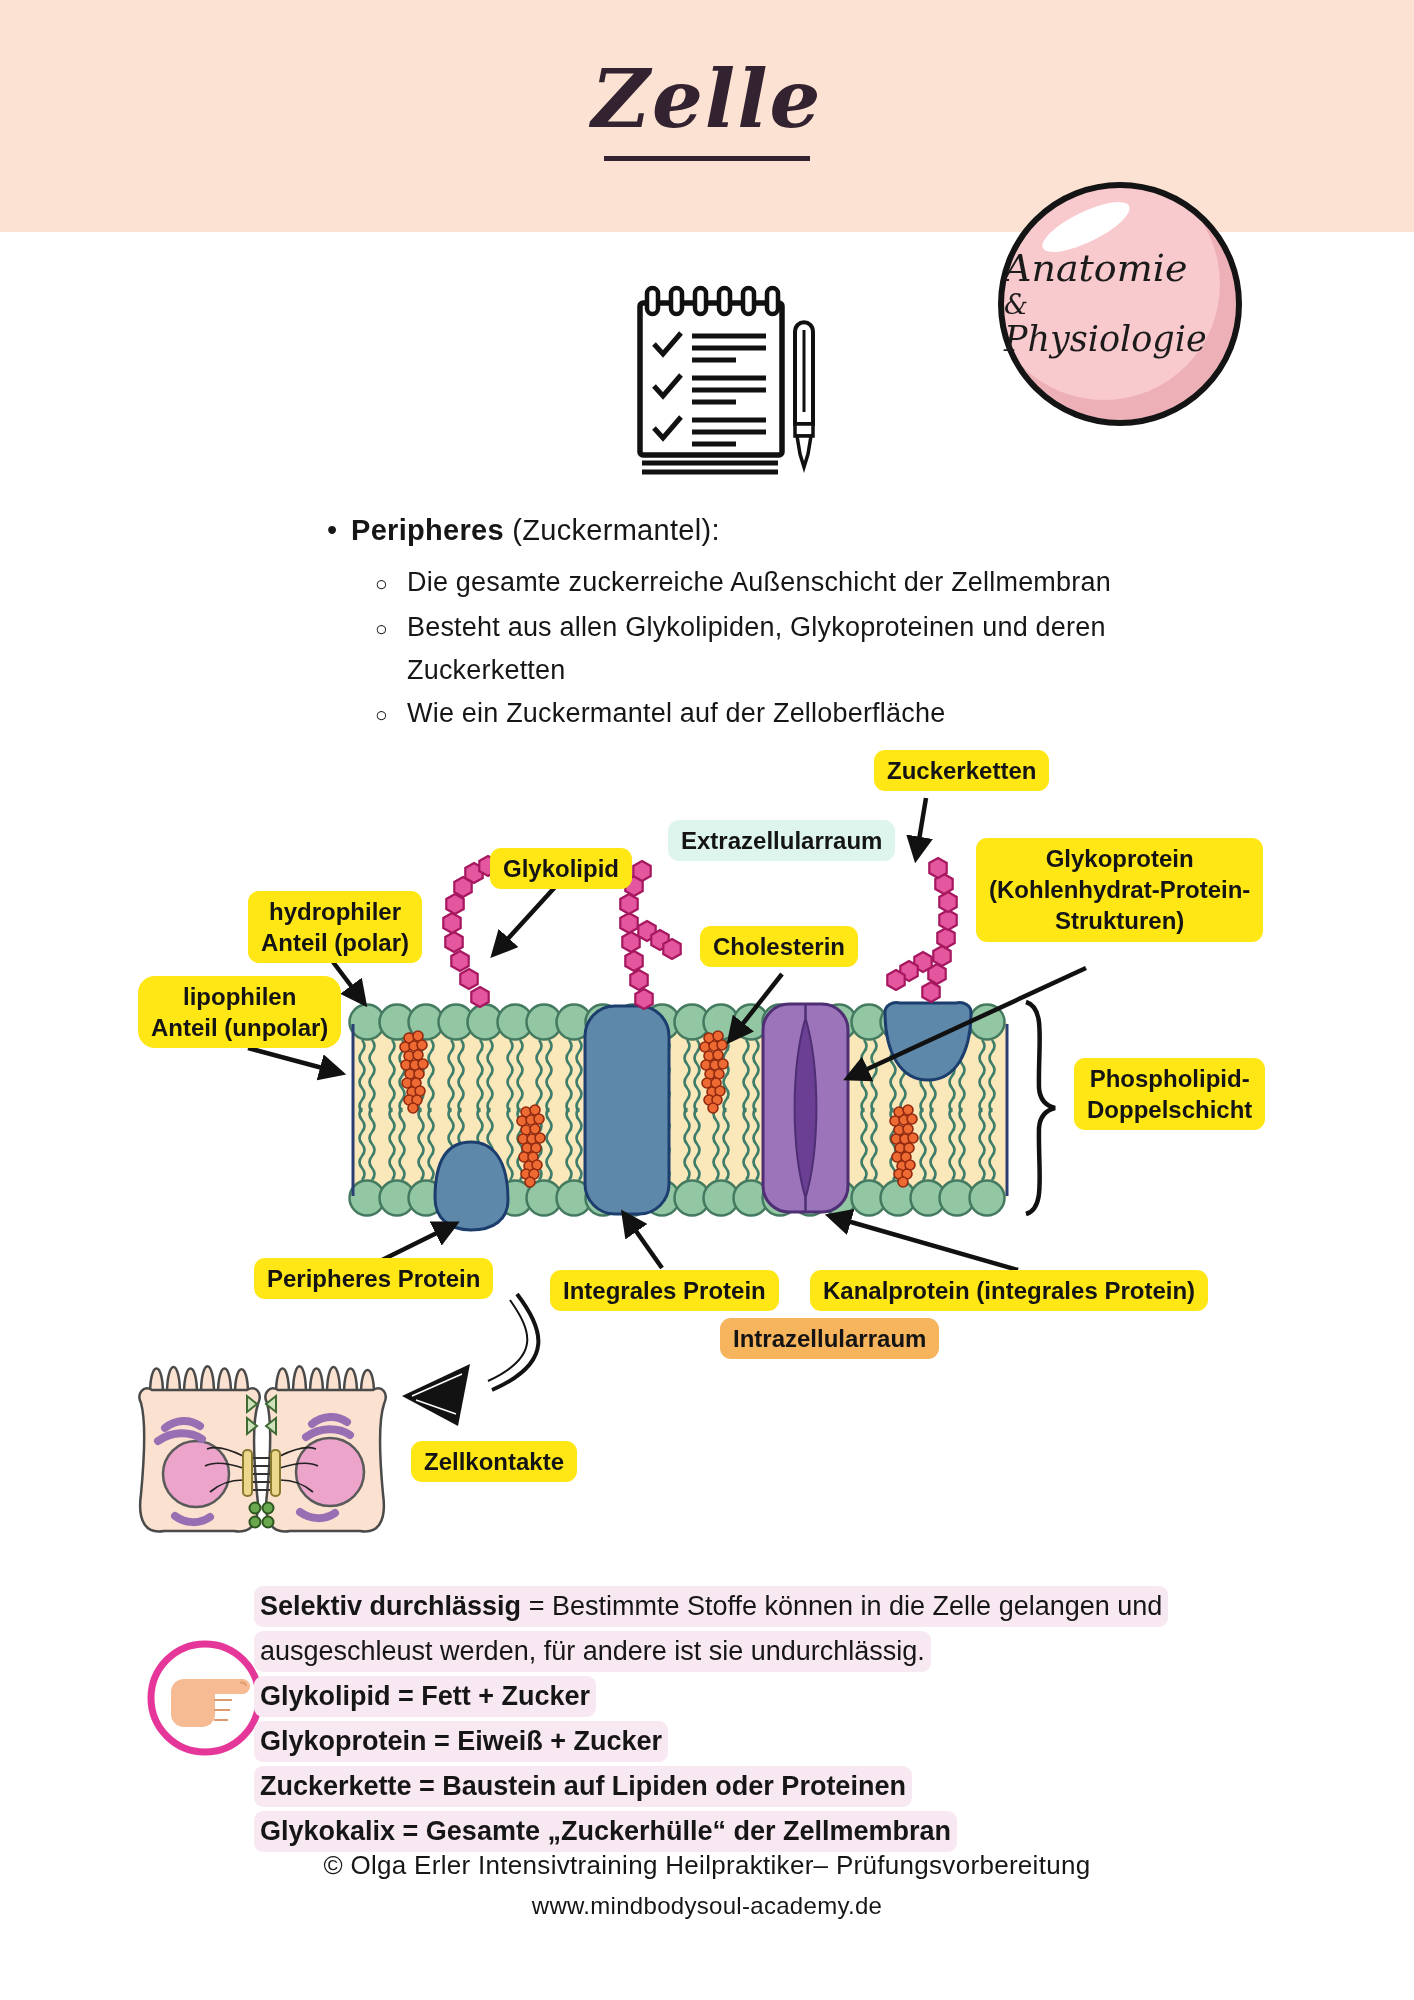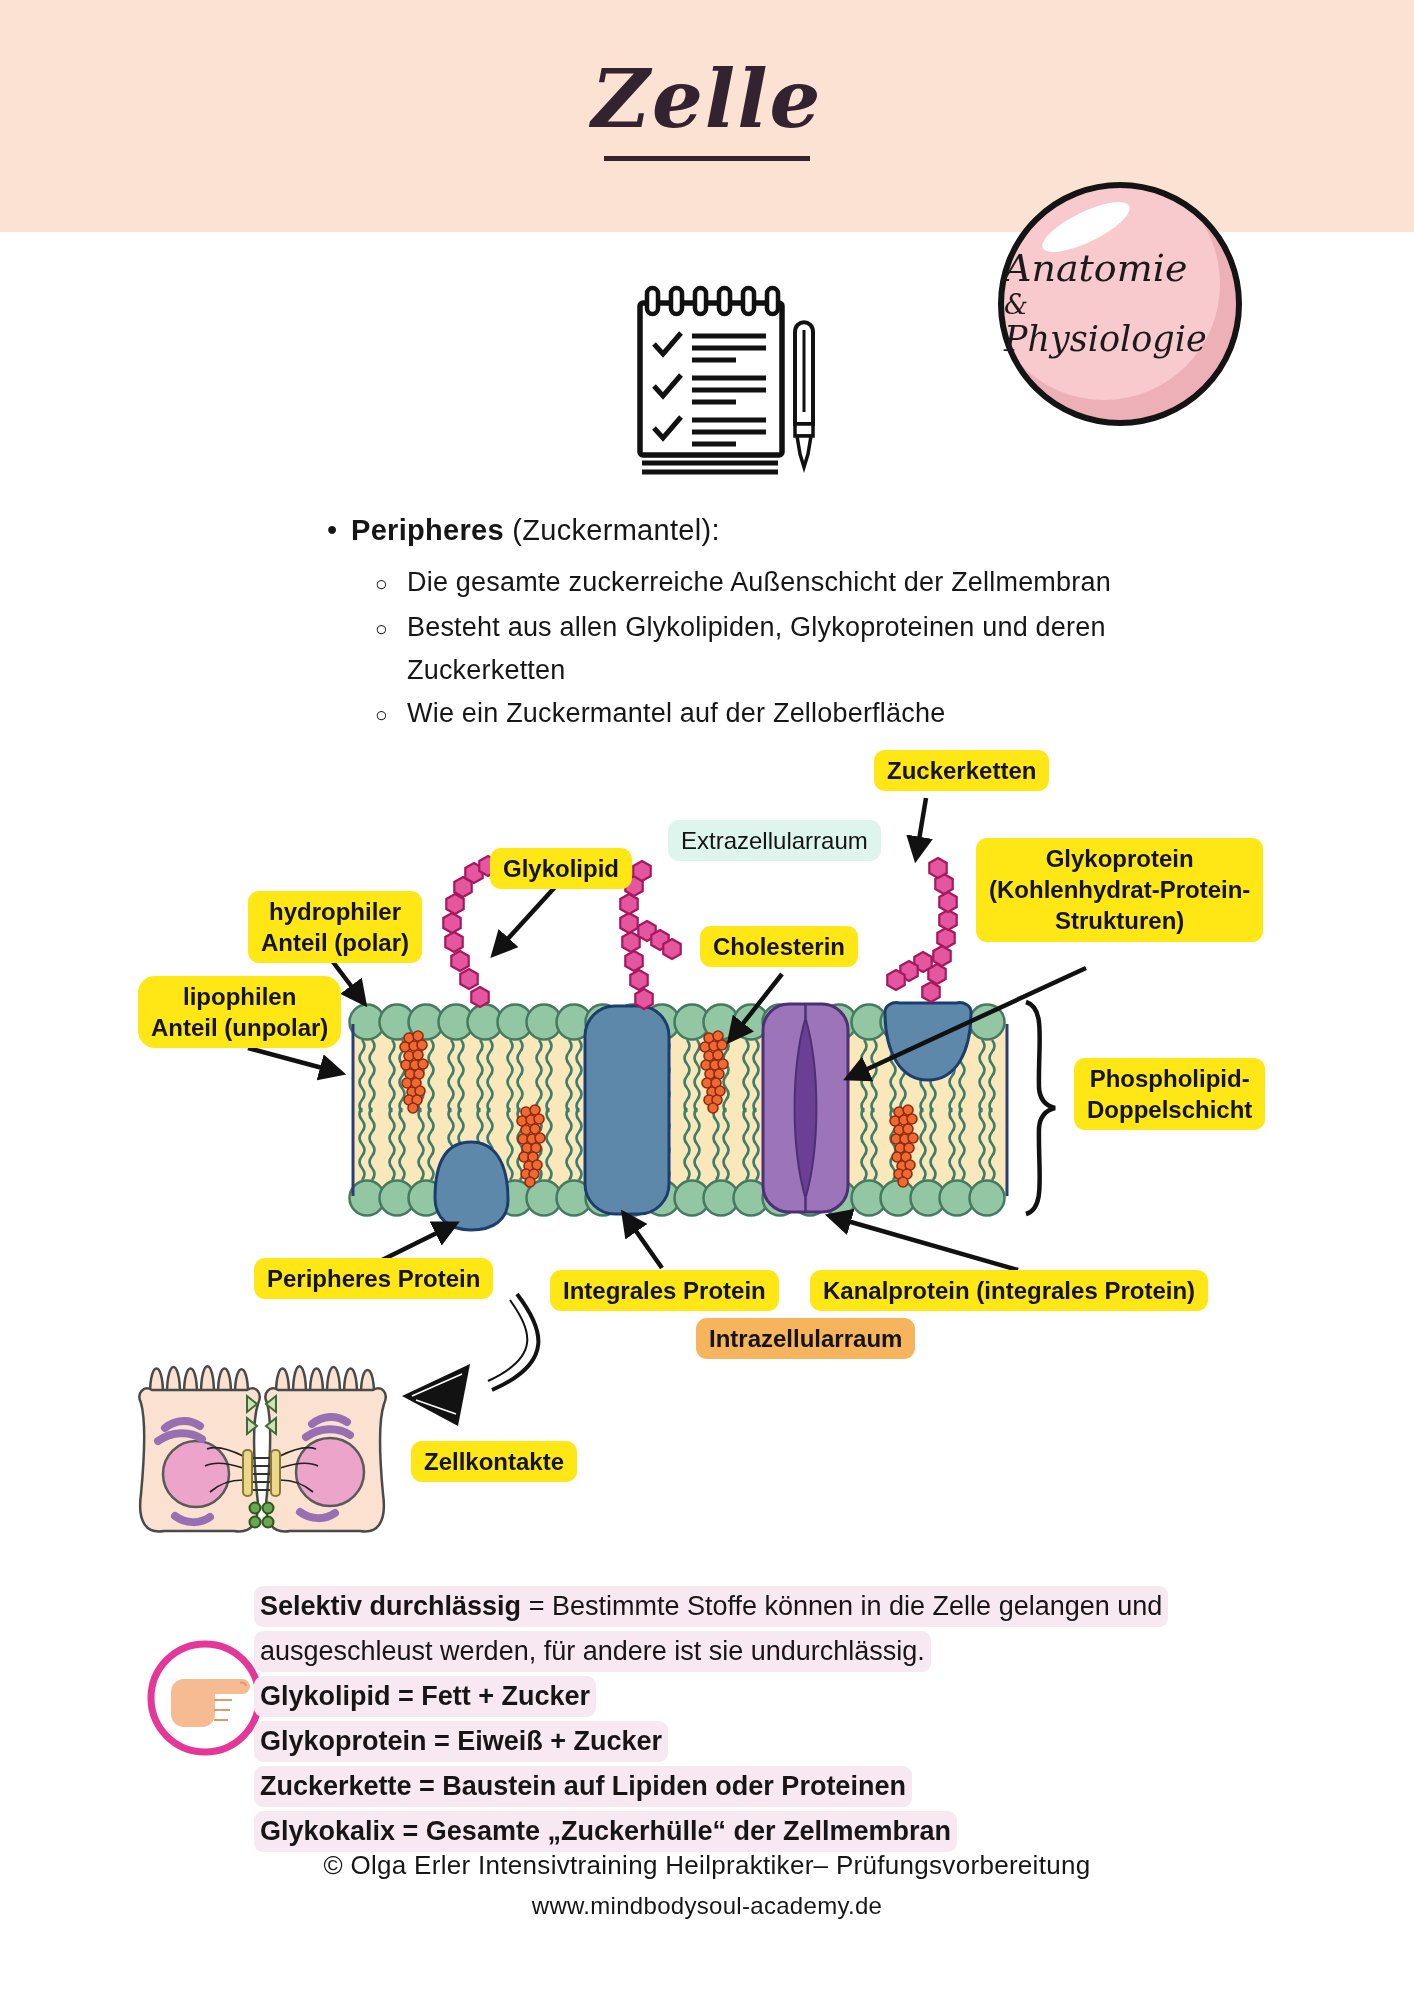--- a/index.html
+++ b/index.html
@@ -21,21 +21,21 @@
   .badge .b2{font-size:27px;line-height:1.15;}
   .badge .b3{font-size:35px;line-height:1.1;}
   .notes{position:absolute;left:327px;top:514px;width:840px;}
   .note-head{font-size:29px;letter-spacing:.3px;margin-bottom:14px;}
   .note-head .bullet{display:inline-block;width:24px;}
   .note-head b{font-weight:bold;}
   .sub{display:flex;font-size:27px;letter-spacing:.2px;line-height:43px;width:810px;}
   .sub .mk{width:32px;flex:0 0 32px;font-size:21px;line-height:45px;}
   .lbl{position:absolute;background:#ffe716;border-radius:11px;padding:5px 13px;
        font-weight:bold;font-size:24px;line-height:1.3;color:#141414;white-space:nowrap;text-align:center;}
-  .lbl.mint{background:#ddf5ec;font-weight:normal;}
+  .lbl.mint{background:#ddf5ec;font-weight:bold;}
   .lbl.orange{background:#f6b45c;}
   .summary{position:absolute;left:254px;top:1586px;font-size:27px;line-height:1;}
   .sline{margin-bottom:4px;}
   .hl{display:inline-block;background:#f8e8f2;border-radius:9px;padding:7px 6px;}
   .hl b{font-weight:bold;}
   .footer{position:absolute;left:0;width:1414px;text-align:center;}
   .f1{top:1850px;font-size:26px;letter-spacing:.3px;}
   .f2{top:1892px;font-size:24px;letter-spacing:.3px;}
   svg.art{position:absolute;left:0;top:0;}
 </style>
@@ -364,21 +364,21 @@
     <div>lipophilen</div>
     <div>Anteil (unpolar)</div>
   </div>
   <div class="lbl" style="left:1074px;top:1058px;">
     <div>Phospholipid-</div>
     <div>Doppelschicht</div>
   </div>
   <div class="lbl" style="left:254px;top:1258px;">Peripheres Protein</div>
   <div class="lbl" style="left:550px;top:1270px;">Integrales Protein</div>
   <div class="lbl" style="left:810px;top:1270px;">Kanalprotein (integrales Protein)</div>
-  <div class="lbl orange" style="left:696px;top:1318px;text-align:right;">Intrazellularraum</div>
+  <div class="lbl orange" style="left:720px;top:1318px;text-align:right;">Intrazellularraum</div>
   <div class="lbl" style="left:411px;top:1441px;">Zellkontakte</div>
 
   <div class="summary">
     <div class="sline"><span class="hl"><b>Selektiv durchlässig</b><span> = Bestimmte Stoffe können in die Zelle gelangen und</span></span></div>
     <div class="sline"><span class="hl">ausgeschleust werden, für andere ist sie undurchlässig.</span></div>
     <div class="sline"><span class="hl"><b>Glykolipid = Fett + Zucker</b></span></div>
     <div class="sline"><span class="hl"><b>Glykoprotein = Eiweiß + Zucker</b></span></div>
     <div class="sline"><span class="hl"><b>Zuckerkette = Baustein auf Lipiden oder Proteinen</b></span></div>
     <div class="sline"><span class="hl"><b>Glykokalix = Gesamte „Zuckerhülle“ der Zellmembran</b></span></div>
   </div>

